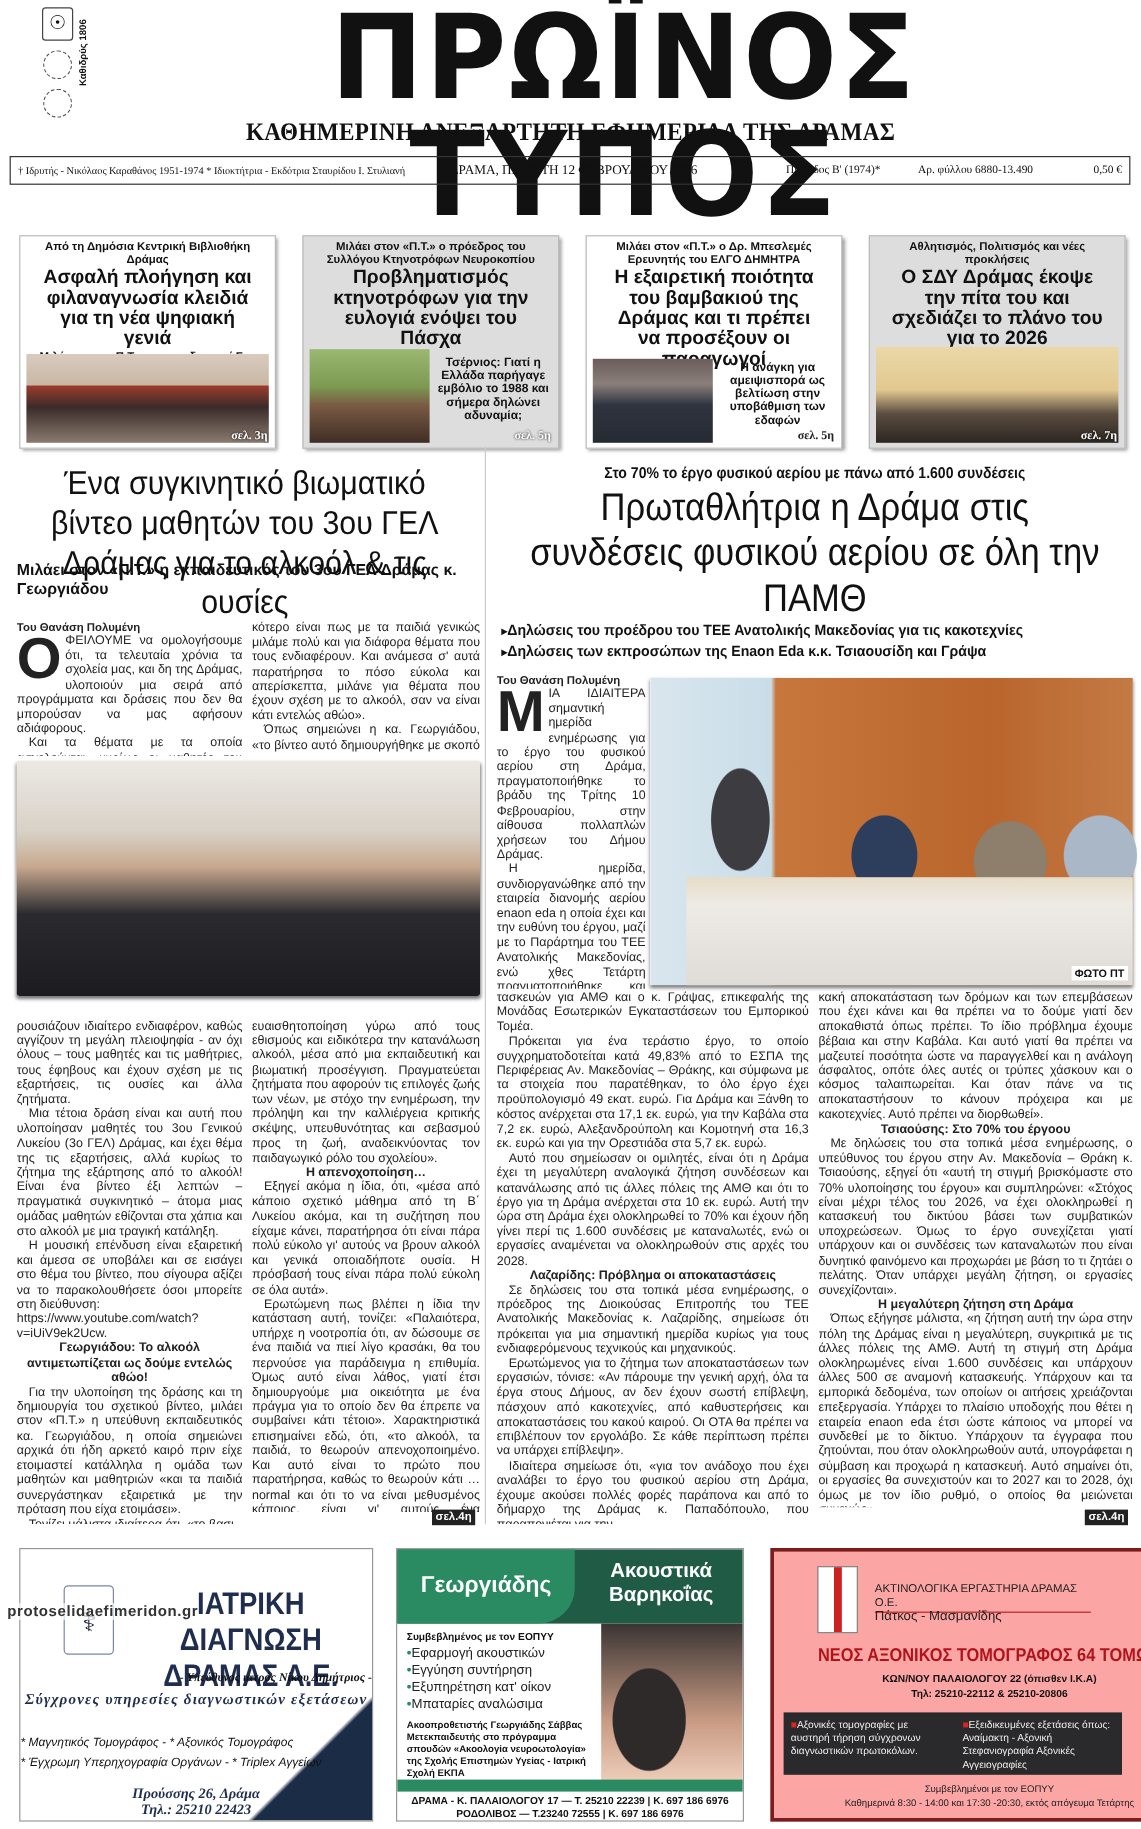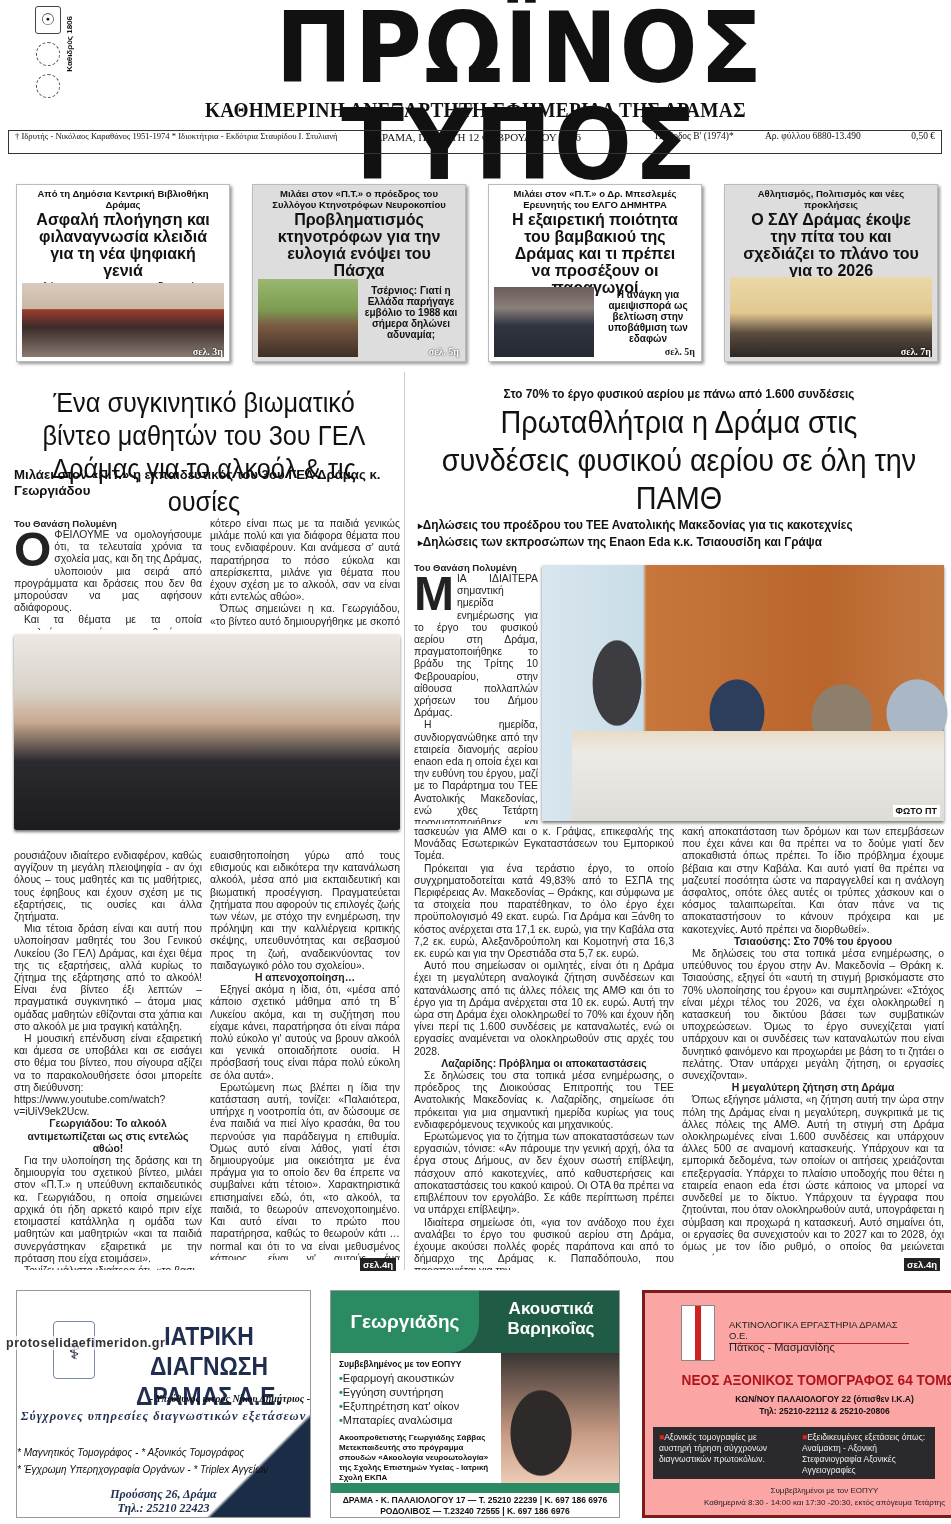--- a/index.html
+++ b/index.html
@@ -5,28 +5,28 @@
 *{box-sizing:border-box;margin:0;padding:0}
 body{width:951px;height:1524px;background:#fff;color:#111;font-family:"Liberation Sans",sans-serif;position:relative;overflow:hidden}
 .abs{position:absolute}
 
 .logo-strip{left:33px;top:6px;width:50px;height:88px}
 .logo-strip .mark{width:26px;height:28px;border:1px solid #444;border-radius:3px;margin:0 0 4px 2px;font-size:16px;text-align:center;line-height:26px}
 .logo-strip .stamp{width:24px;height:24px;border:1px dashed #555;border-radius:50%;margin:8px 0 0 3px}
 .logo-strip .year{position:absolute;left:32px;top:10px;writing-mode:vertical-rl;transform:rotate(180deg);font-size:8px;font-weight:bold}
 .title{left:100px;top:0;width:840px;height:88px;font-family:"DejaVu Sans",sans-serif;font-weight:900;font-size:92px;line-height:92px;letter-spacing:2px;text-align:center;transform:scaleY(1.06);transform-origin:top}
 .subtitle{left:0;top:98px;width:951px;text-align:center;font-family:"Liberation Serif",serif;font-weight:bold;font-size:21px;letter-spacing:.3px;transform:scaleX(.92)}
-.infobar{left:8px;top:130px;width:934px;height:24px;border:1.5px solid #333;display:flex;font-family:"Liberation Serif",serif;font-size:9.5px;padding:0 6px;white-space:nowrap}
+.infobar{left:8px;top:130px;width:934px;height:24px;border:1.5px solid #333;display:flex;align-items:center;font-family:"Liberation Serif",serif;font-size:9.5px;padding:0 6px;white-space:nowrap}
 .infobar .founder{width:360px;font-size:8.6px}
 .infobar .date{width:250px;font-size:11px}
 .infobar .period{width:110px;margin-left:30px}
 .infobar .issue{width:110px}
 .infobar .price{margin-left:auto}
 
-.teaser{top:184px;height:178px;border:1px solid #bbb;box-shadow:2px 2px 3px #999;padding:3px 16px;text-align:center;overflow:hidden}
+.teaser{top:196px;height:178px;border:1px solid #bbb;box-shadow:2px 2px 3px #999;padding:3px 16px;text-align:center;overflow:hidden}
 .teaser.gray{background:#ddd}
 .t-kicker{font-size:9.5px;font-weight:bold;line-height:11px}
 .t-head{font-size:16px;font-weight:bold;line-height:17px;margin:1px 0}
 .t-sub{font-size:9.5px;font-weight:bold;line-height:11px}
 .t-photo{position:absolute;left:5px;bottom:4px}
 .t-side{position:absolute;right:6px;text-align:center;font-size:10px;font-weight:bold;line-height:11px}
 .page-ref{position:absolute;right:6px;bottom:4px;font-family:"Liberation Serif",serif;font-size:10px;font-weight:bold;color:#fff;text-shadow:0 0 2px #000}
 .page-ref.dark{color:#222;text-shadow:none}
 .ph-class{background:linear-gradient(180deg,#d8cbbf 0%,#c9b7a4 35%,#9c3b2c 36%,#3b2b2a 60%,#8a7b70 100%)}
 .ph-farm{background:linear-gradient(180deg,#9ab871 0%,#7c9a50 40%,#7a5a44 60%,#3f2e24 100%)}
@@ -152,21 +152,21 @@
   <p>Όπως σημειώνει η κα. Γεωργιάδου, «το βίντεο αυτό δημιουργήθηκε με σκοπό την</p>
 </div>
 
 <div class="abs photo-students"></div>
 
 <div class="col body" style="left:14px;top:850px;width:188px;height:420px">
   <p class="noind">ρουσιάζουν ιδιαίτερο ενδιαφέρον, καθώς αγγίζουν τη μεγάλη πλειοψηφία - αν όχι όλους – τους μαθητές και τις μαθήτριες, τους έφηβους και έχουν σχέση με τις εξαρτήσεις, τις ουσίες και άλλα ζητήματα.</p>
   <p>Μια τέτοια δράση είναι και αυτή που υλοποίησαν μαθητές του 3ου Γενικού Λυκείου (3ο ΓΕΛ) Δράμας, και έχει θέμα της τις εξαρτήσεις, αλλά κυρίως το ζήτημα της εξάρτησης από το αλκοόλ! Είναι ένα βίντεο έξι λεπτών – πραγματικά συγκινητικό – άτομα μιας ομάδας μαθητών εθίζονται στα χάπια και στο αλκοόλ με μια τραγική κατάληξη.</p>
   <p>Η μουσική επένδυση είναι εξαιρετική και άμεσα σε υποβάλει και σε εισάγει στο θέμα του βίντεο, που σίγουρα αξίζει να το παρακολουθήσετε όσοι μπορείτε στη διεύθυνση:</p>
   <p class="noind">https://www.youtube.com/watch?v=iUiV9ek2Ucw.</p>
-  <p class="sh">Γεωργιάδου: Το αλκοόλ αντιμετωπίζεται ως στις εντελώς αθώο!</p>
+  <p class="sh">Γεωργιάδου: Το αλκοόλ αντιμετωπίζεται ως δούμε εντελώς αθώο!</p>
   <p>Για την υλοποίηση της δράσης και τη δημιουργία του σχετικού βίντεο, μιλάει στον «Π.Τ.» η υπεύθυνη εκπαιδευτικός κα. Γεωργιάδου, η οποία σημειώνει αρχικά ότι ήδη αρκετό καιρό πριν είχε ετοιμαστεί κατάλληλα η ομάδα των μαθητών και μαθητριών «και τα παιδιά συνεργάστηκαν εξαιρετικά με την πρόταση που είχα ετοιμάσει».</p>
   <p>Τονίζει μάλιστα ιδιαίτερα ότι, «το βασι-</p>
 </div>
 <div class="col body" style="left:210px;top:850px;width:190px;height:410px">
   <p class="noind">ευαισθητοποίηση γύρω από τους εθισμούς και ειδικότερα την κατανάλωση αλκοόλ, μέσα από μια εκπαιδευτική και βιωματική προσέγγιση. Πραγματεύεται ζητήματα που αφορούν τις επιλογές ζωής των νέων, με στόχο την ενημέρωση, την πρόληψη και την καλλιέργεια κριτικής σκέψης, υπευθυνότητας και σεβασμού προς τη ζωή, αναδεικνύοντας τον παιδαγωγικό ρόλο του σχολείου».</p>
   <p class="sh">Η απενοχοποίηση…</p>
   <p>Εξηγεί ακόμα η ίδια, ότι, «μέσα από κάποιο σχετικό μάθημα από τη Β΄ Λυκείου ακόμα, και τη συζήτηση που είχαμε κάνει, παρατήρησα ότι είναι πάρα πολύ εύκολο γι' αυτούς να βρουν αλκοόλ και γενικά οποιαδήποτε ουσία. Η πρόσβασή τους είναι πάρα πολύ εύκολη σε όλα αυτά».</p>
   <p>Ερωτώμενη πως βλέπει η ίδια την κατάσταση αυτή, τονίζει: «Παλαιότερα, υπήρχε η νοοτροπία ότι, αν δώσουμε σε ένα παιδιά να πιεί λίγο κρασάκι, θα του περνούσε για παράδειγμα η επιθυμία. Όμως αυτό είναι λάθος, γιατί έτσι δημιουργούμε μια οικειότητα με ένα πράγμα για το οποίο δεν θα έπρεπε να συμβαίνει κάτι τέτοιο». Χαρακτηριστικά επισημαίνει εδώ, ότι, «το αλκοόλ, τα παιδιά, το θεωρούν απενοχοποιημένο. Και αυτό είναι το πρώτο που παρατήρησα, καθώς το θεωρούν κάτι … normal και ότι το να είναι μεθυσμένος κάποιος, είναι γι' αυτούς ένα συνηθισμένο φαινόμενο και αστείο.</p>
 </div>
 <span class="abs ref-box" style="left:360px;top:1258px">σελ.4η</span>

